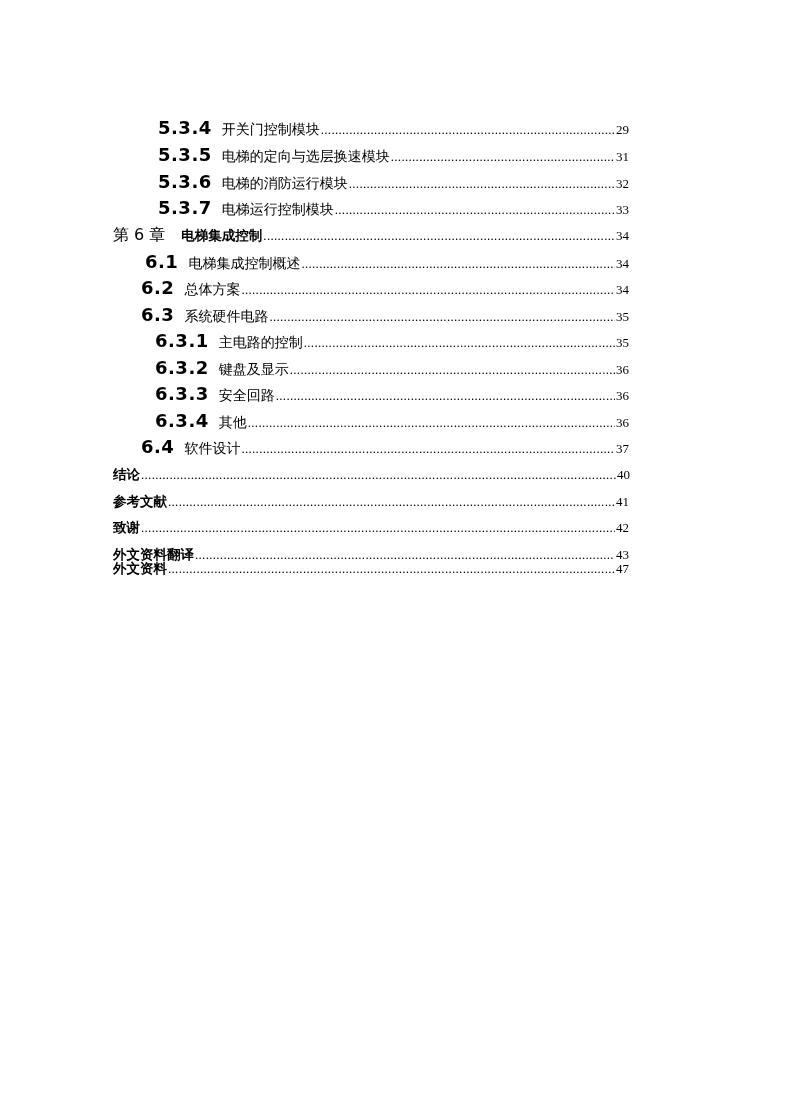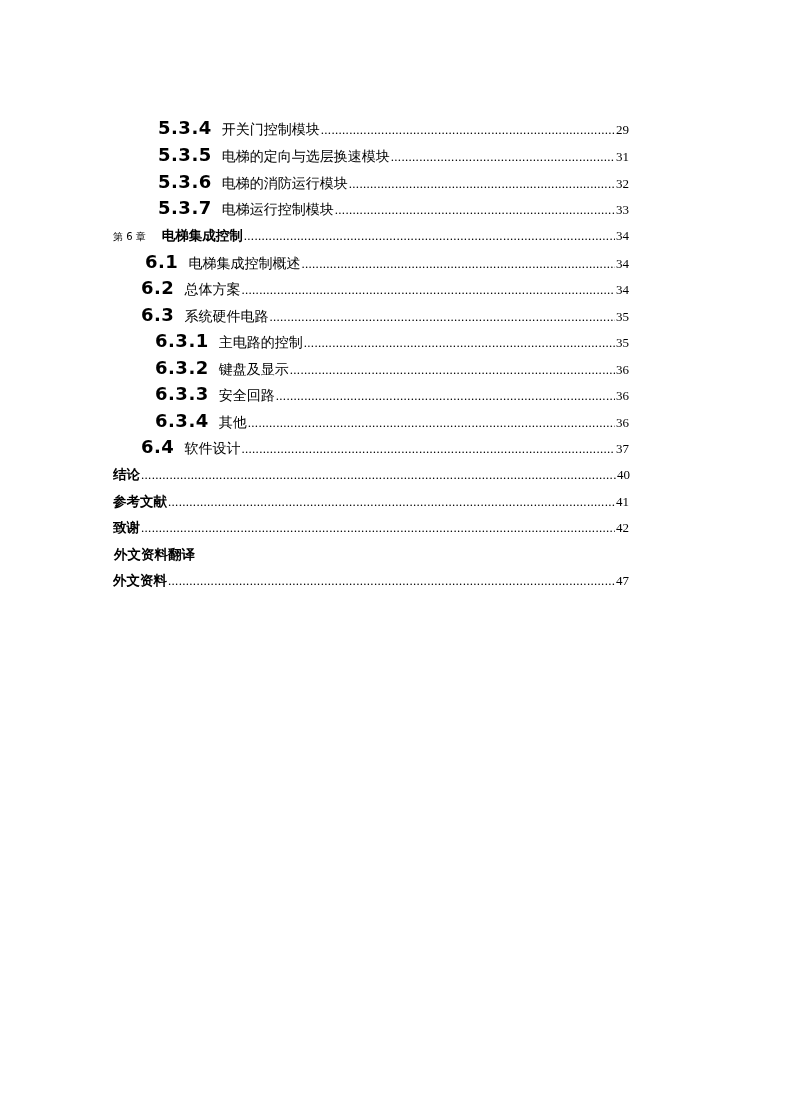--- a/index.html
+++ b/index.html
@@ -4,21 +4,21 @@
 <style>
   html, body { margin:0; padding:0; background:#ffffff; }
   body { width:792px; height:1120px; position:relative; overflow:hidden;
          font-family: "DejaVu Serif", "Liberation Serif", serif; color:#000; }
   .toc { position:absolute; left:0; top:0; width:792px; }
   .row { position:absolute; height:20px; display:flex; align-items:baseline;
          font-size:14px; line-height:20px; white-space:nowrap; overflow:hidden; }
   .num { font-family:"DejaVu Sans", "Liberation Sans", sans-serif; font-weight:bold; font-size:18px; letter-spacing:0.5px; }
   .title { margin-left:10px; }
   .bold .title { font-family:"DejaVu Sans", "Liberation Sans", sans-serif; font-weight:bold; font-size:13.5px; margin-left:0; }
-  .chap .num { font-family:"DejaVu Sans", "Liberation Sans", sans-serif; font-weight:normal; font-size:10px; letter-spacing:0; }
+  .chap .num { font-family:"DejaVu Sans", "Liberation Sans", sans-serif; font-weight:normal; font-size:16px; letter-spacing:0; }
   .chap .title { margin-left:16px; font-family:"DejaVu Sans", "Liberation Sans", sans-serif; font-weight:bold; font-size:13.5px; }
   .leader { flex:1; overflow:hidden; margin:0 1px; font-family:"Liberation Serif", serif; font-size:13px; letter-spacing:0.3px; color:#000; }
   .leader::before { content:"........................................................................................................................................................................................................................................................................................"; }
   .page { font-family:"Liberation Serif", serif; font-size:13px; }
 </style>
 </head>
 <body>
 
 <div class="toc">
   <div class="row" style="left:158px; right:163px; top:118px;">
@@ -107,23 +107,23 @@
   <div class="row bold" style="left:113px; right:163px; top:491px;">
     <span class="title">参考文献</span>
     <span class="leader"></span>
     <span class="page">41</span>
   </div>
   <div class="row bold" style="left:113px; right:163px; top:517px;">
     <span class="title">致谢</span>
     <span class="leader"></span>
     <span class="page">42</span>
   </div>
-  <div class="row bold" style="left:113px; right:163px; top:544px;flex-direction:column;">
+  <div class="row bold" style="left:113px; right:163px; top:544px;">
     <span class="title">外文资料翻译</span>
     <span class="leader"></span>
     <span class="page">43</span>
   </div>
-  <div class="row bold" style="left:113px; right:163px; top:570px;">
+  <div class="row bold" style="left:113px; right:163px; top:558px;">
     <span class="title">外文资料</span>
     <span class="leader"></span>
     <span class="page">47</span>
   </div>
 </div>
 
 </body></html>

